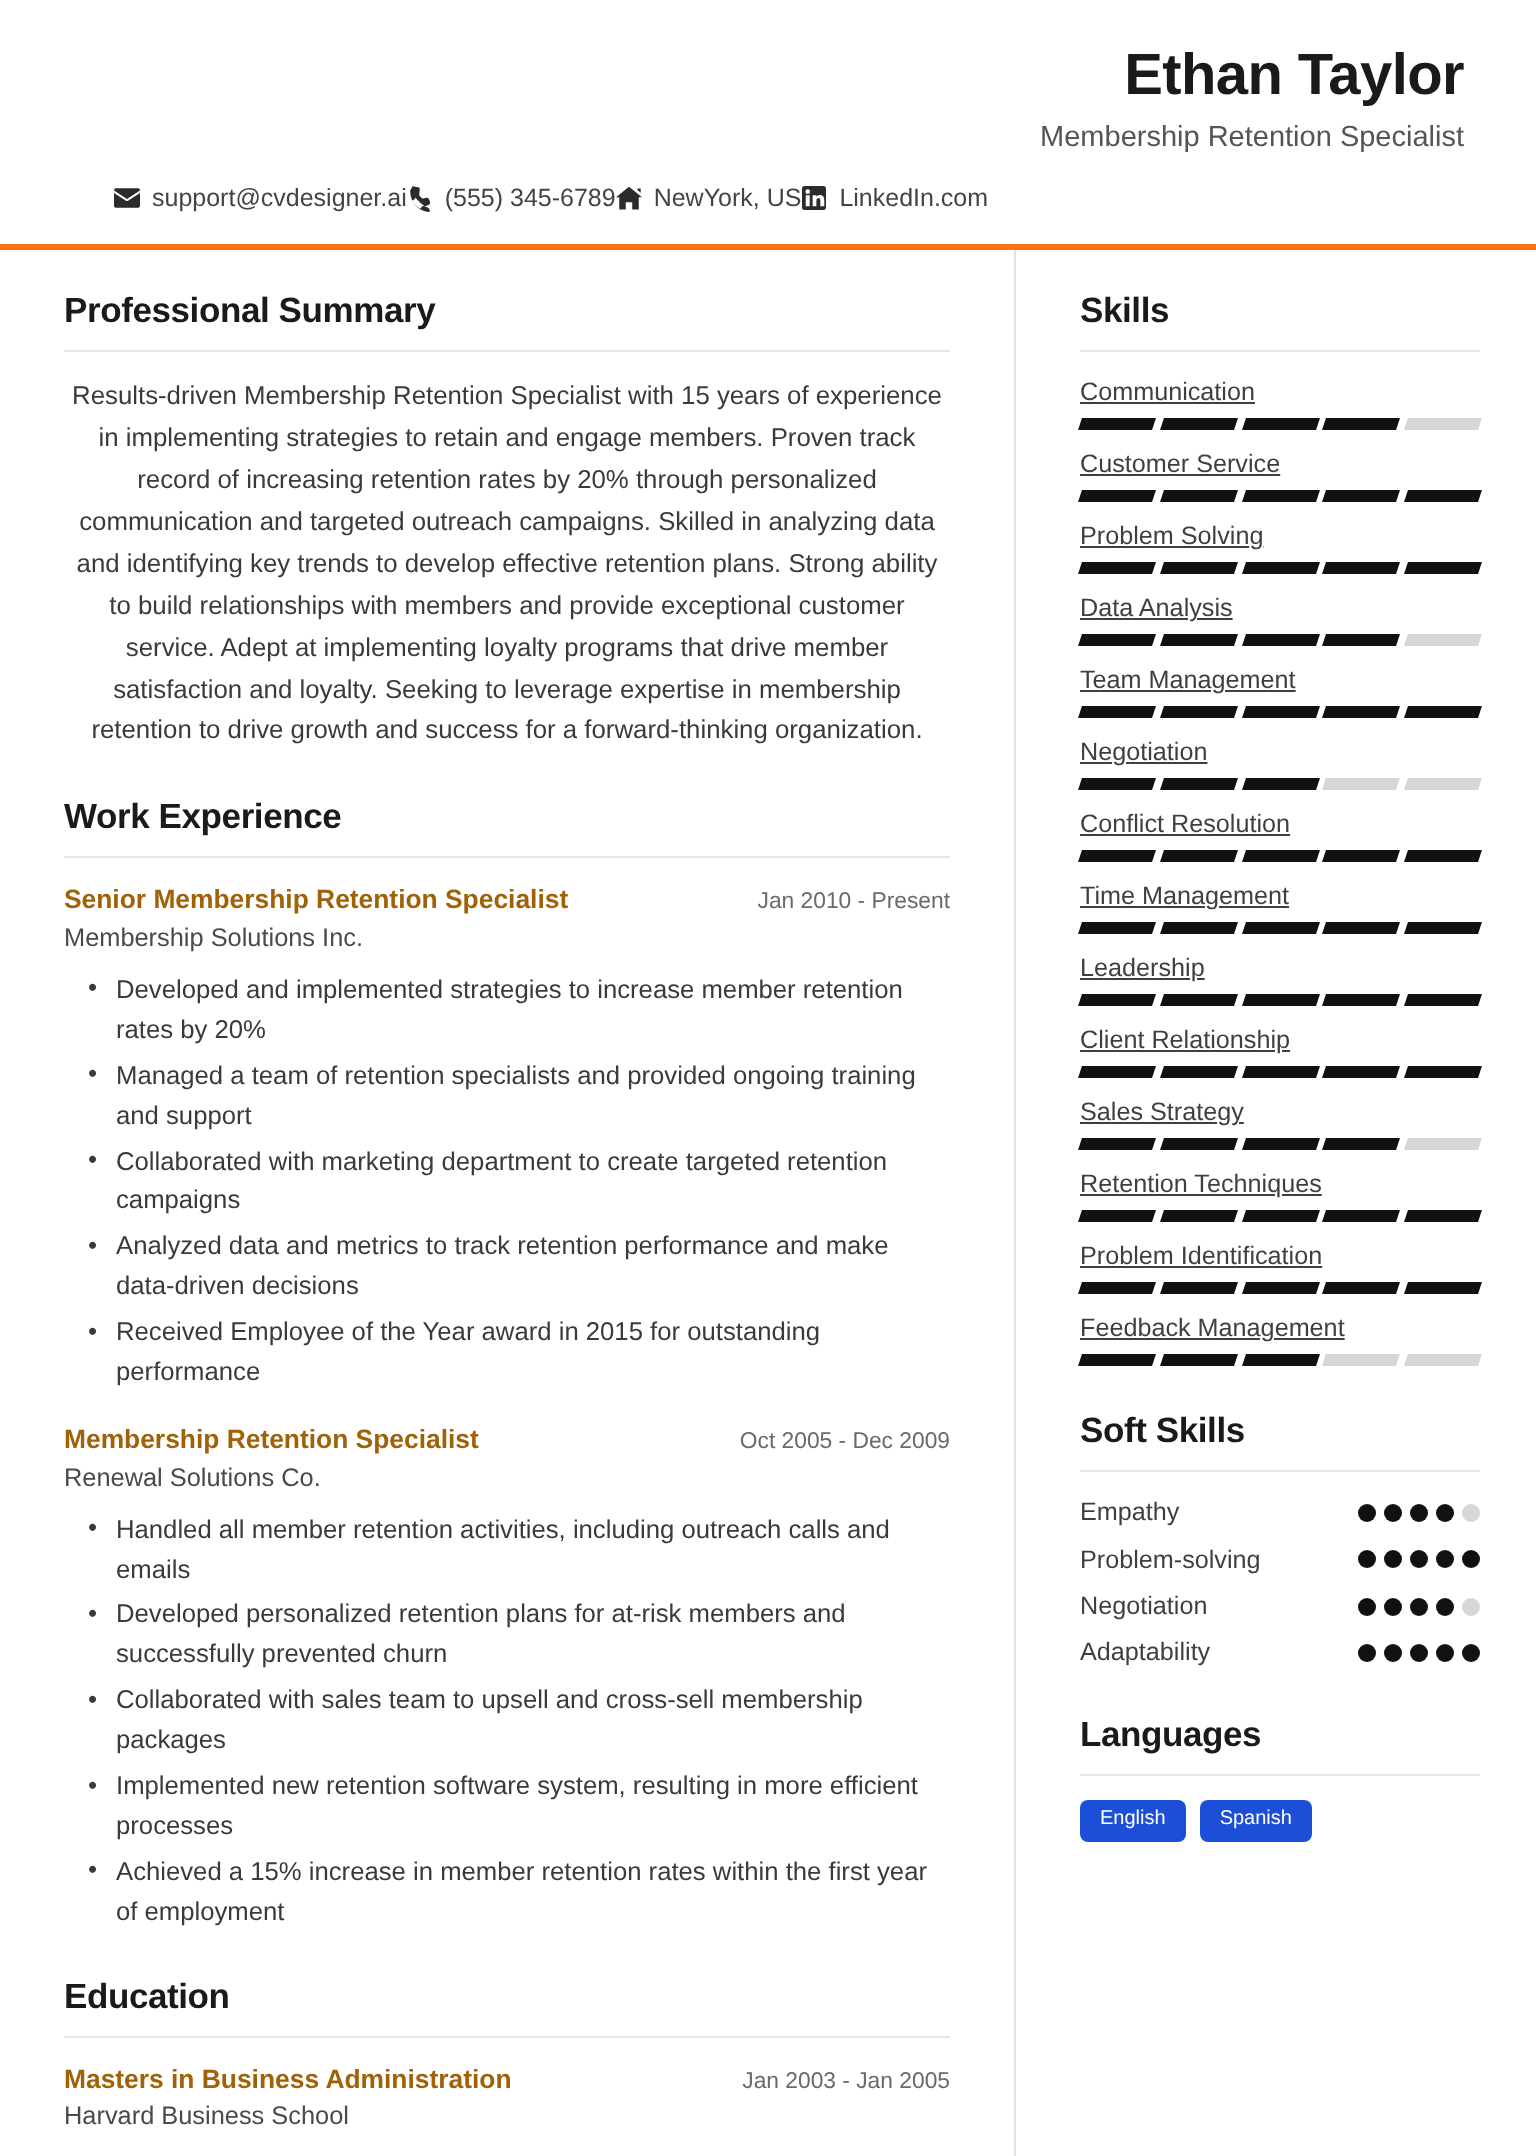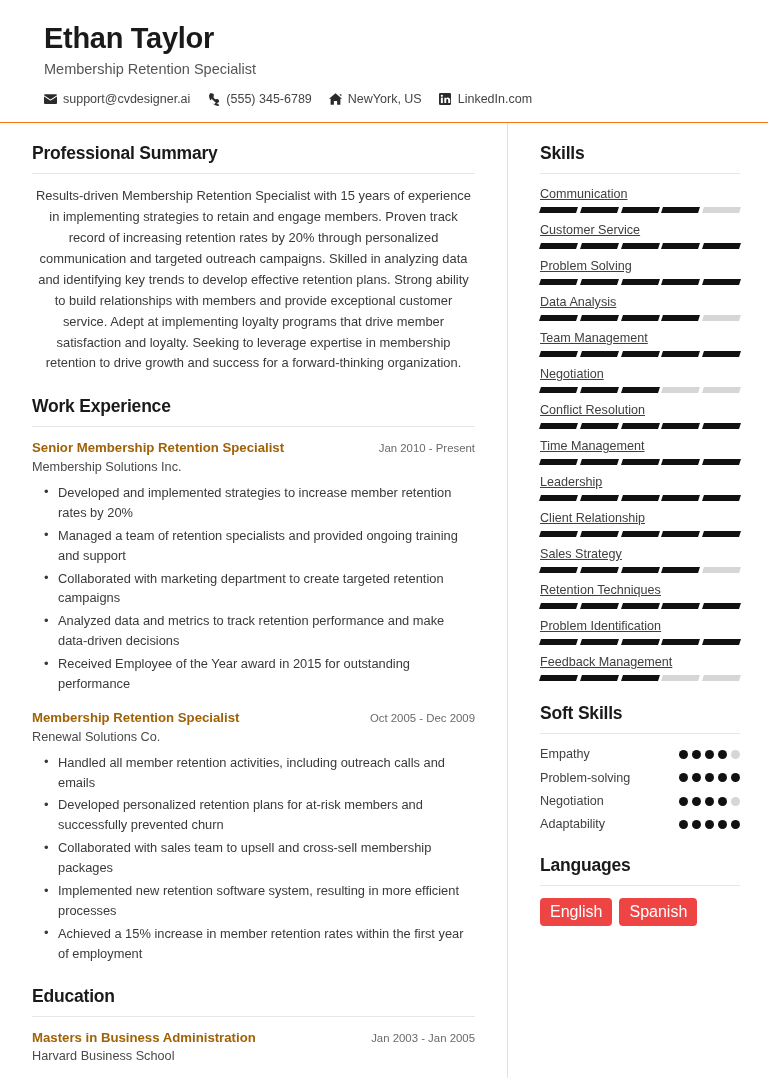--- a/index.html
+++ b/index.html
@@ -19,22 +19,23 @@
     width: 768px;
     min-height: 1078px;
     background: #ffffff;
     position: relative;
     display: flex;
     flex-direction: column;
   }
 
   
   .header {
-    padding: 22px 36px 16px 44px;
-    border-bottom: 1px solid #f97316;
+    padding: 22px 36px 16px 57px;
+    border-bottom: 3px solid #f97316;
+    text-align: right;
   }
 
   .name {
     font-size: 29px;
     font-weight: bold;
     color: #1a1a1a;
     letter-spacing: -0.3px;
     line-height: 1.15;
   }
 
@@ -43,21 +44,20 @@
     color: #555555;
     margin-top: 5px;
     line-height: 1.3;
   }
 
   .contact-row {
     display: flex;
     align-items: center;
     flex-wrap: wrap;
     margin-top: 13px;
-    gap: 17px;
   }
 
   .contact-item {
     display: flex;
     align-items: center;
     gap: 6px;
     font-size: 12.5px;
     color: #444444;
     white-space: nowrap;
   }
@@ -234,23 +234,23 @@
   .dot.on { background: #111111; }
 
   
   .lang-wrap {
     display: flex;
     flex-wrap: wrap;
     gap: 7px;
   }
 
   .lang-pill {
-    background: #ef4444;
+    background: #1d4ed8;
     color: #ffffff;
-    font-size: 16px;
+    font-size: 10px;
     padding: 4px 10px 5px 10px;
     border-radius: 4px;
     line-height: 1.2;
     white-space: nowrap;
   }
 </style>
 </head>
 <body>
 
 <div class="page">

